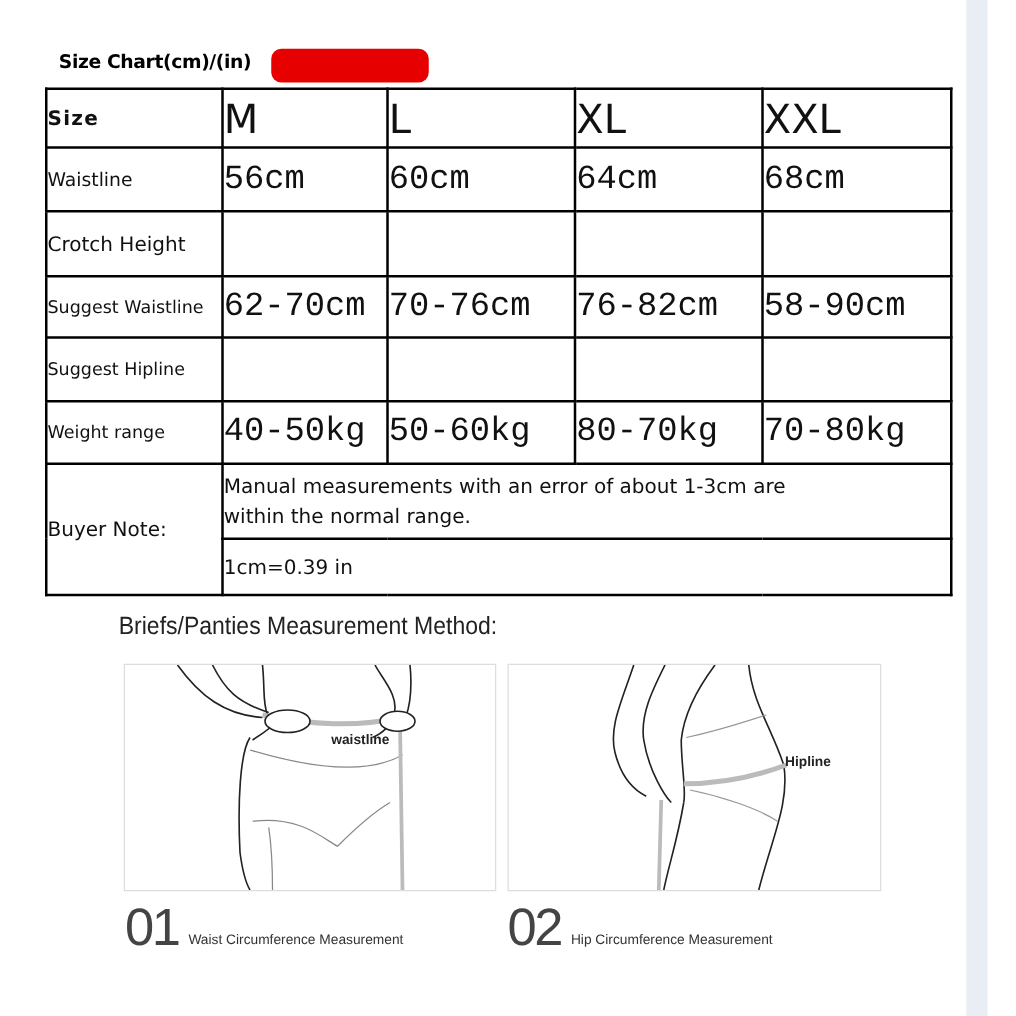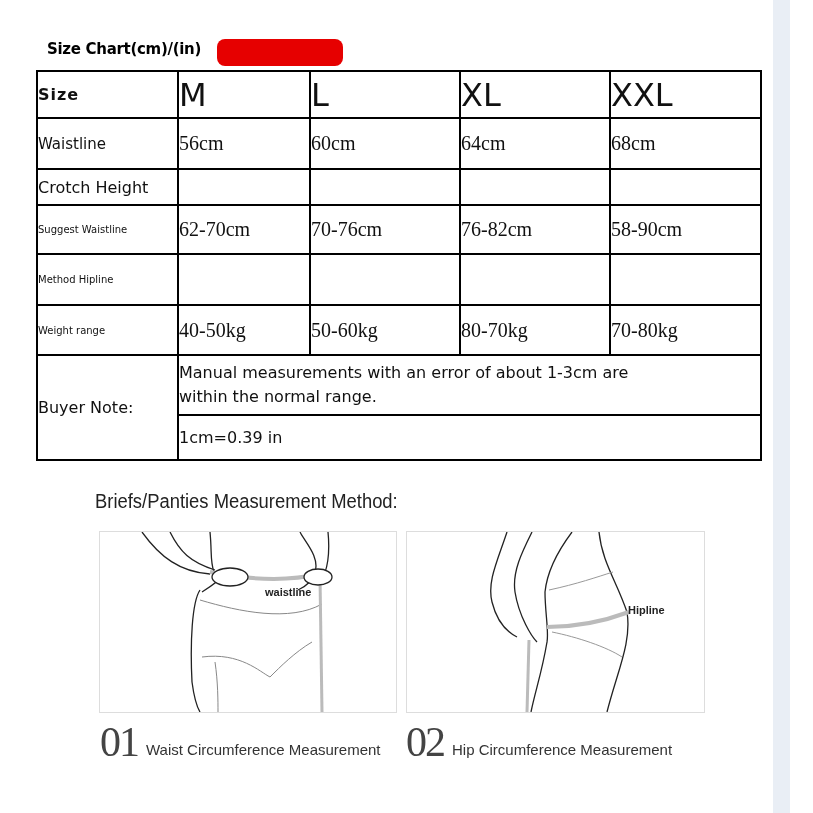--- a/index.html
+++ b/index.html
@@ -3,34 +3,34 @@
 <meta charset="utf-8">
 <style>
   html,body{margin:0;padding:0;background:#fff;}
   body{width:813px;height:813px;position:relative;overflow:hidden;font-family:"Liberation Sans","DejaVu Sans",sans-serif;}
   .title{position:absolute;left:47px;top:40px;font-family:"DejaVu Sans",sans-serif;font-weight:bold;font-size:15px;color:#000;letter-spacing:-0.3px;}
   .redact{position:absolute;left:217px;top:39px;width:126px;height:27px;background:#e60000;border-radius:8px;}
   .sidebar{position:absolute;left:773px;top:0;width:17px;height:813px;background:#e9eef5;}
   table.chart{position:absolute;left:36px;top:70px;border-collapse:collapse;}
   table.chart td{border:2px solid #000;padding:0;vertical-align:middle;color:#111;}
   .lab{font-family:"DejaVu Sans",sans-serif;font-size:15px;}
-  .lab.sm{font-size:10px;}
+  .lab.sm{font-size:14px;}
   .sz{font-family:"DejaVu Sans",sans-serif;font-size:32px;font-weight:normal;}
-  .val{font-family:Liberation Serif, serif;font-size:20px;}
+  .val{font-family:Liberation Mono, monospace;font-size:27px;}
   .red{color:#e0161b;font-family:"DejaVu Sans",sans-serif;font-size:16px;}
   .note-cell{line-height:24px;border-radius:26px;}
   .method-title{position:absolute;left:95px;top:490px;font-family:"Liberation Sans",sans-serif;font-size:20px;color:#222;transform:scaleX(0.92);transform-origin:left;}
   .panel{position:absolute;top:531px;height:180px;border:1px solid #ddd;background:#fff;overflow:hidden;}
   .p1{left:99px;width:296px;}
   .p2{left:406px;width:297px;}
   .panel svg{position:absolute;left:0;top:0;}
   .plabel{position:absolute;font-family:"Liberation Sans",sans-serif;font-size:11px;color:#222;font-weight:bold;}
   .step{position:absolute;top:722px;display:flex;align-items:flex-end;}
-  .step .num{font-family:Liberation Serif, serif;font-size:42px;color:#444;line-height:40px;letter-spacing:-2px;}
-  .step .cap{font-family:"Liberation Sans",sans-serif;font-size:15px;color:#333;margin-left:8px;margin-bottom:4px;}
+  .step .num{font-family:Liberation Sans, sans-serif;font-size:42px;color:#444;line-height:40px;letter-spacing:-2px;}
+  .step .cap{font-family:"Liberation Sans",sans-serif;font-size:11px;color:#333;margin-left:8px;margin-bottom:4px;}
 </style>
 </head>
 <body>
 
 <div class="title">Size Chart(cm)/(in)</div>
 <div class="redact"></div>
 <div class="sidebar"></div>
 
 <table class="chart">
   <colgroup>
@@ -48,36 +48,36 @@
     <td class="sz">XL</td>
     <td class="sz">XXL</td>
   </tr>
   <tr style="height:51px">
     <td class="lab">Waistline</td>
     <td class="val">56cm</td>
     <td class="val">60cm</td>
     <td class="val">64cm</td>
     <td class="val">68cm</td>
   </tr>
-  <tr style="height:36px">
+  <tr style="height:52px">
     <td class="lab" style="font-size:16px">Crotch Height</td>
     <td class="val"></td>
     <td class="val"></td>
     <td class="val"></td>
     <td class="val"></td>
   </tr>
   <tr style="height:49px">
     <td class="lab sm">Suggest Waistline</td>
     <td class="val">62-70cm</td>
     <td class="val">70-76cm</td>
     <td class="val">76-82cm</td>
     <td class="val">58-90cm</td>
   </tr>
   <tr style="height:51px">
-    <td class="lab sm">Method Hipline</td>
+    <td class="lab sm">Suggest Hipline</td>
     <td class="val"></td>
     <td class="val"></td>
     <td class="val"></td>
     <td class="val"></td>
   </tr>
   <tr style="height:50px">
     <td class="lab sm">Weight range</td>
     <td class="val">40-50kg</td>
     <td class="val">50-60kg</td>
     <td class="val">80-70kg</td>

